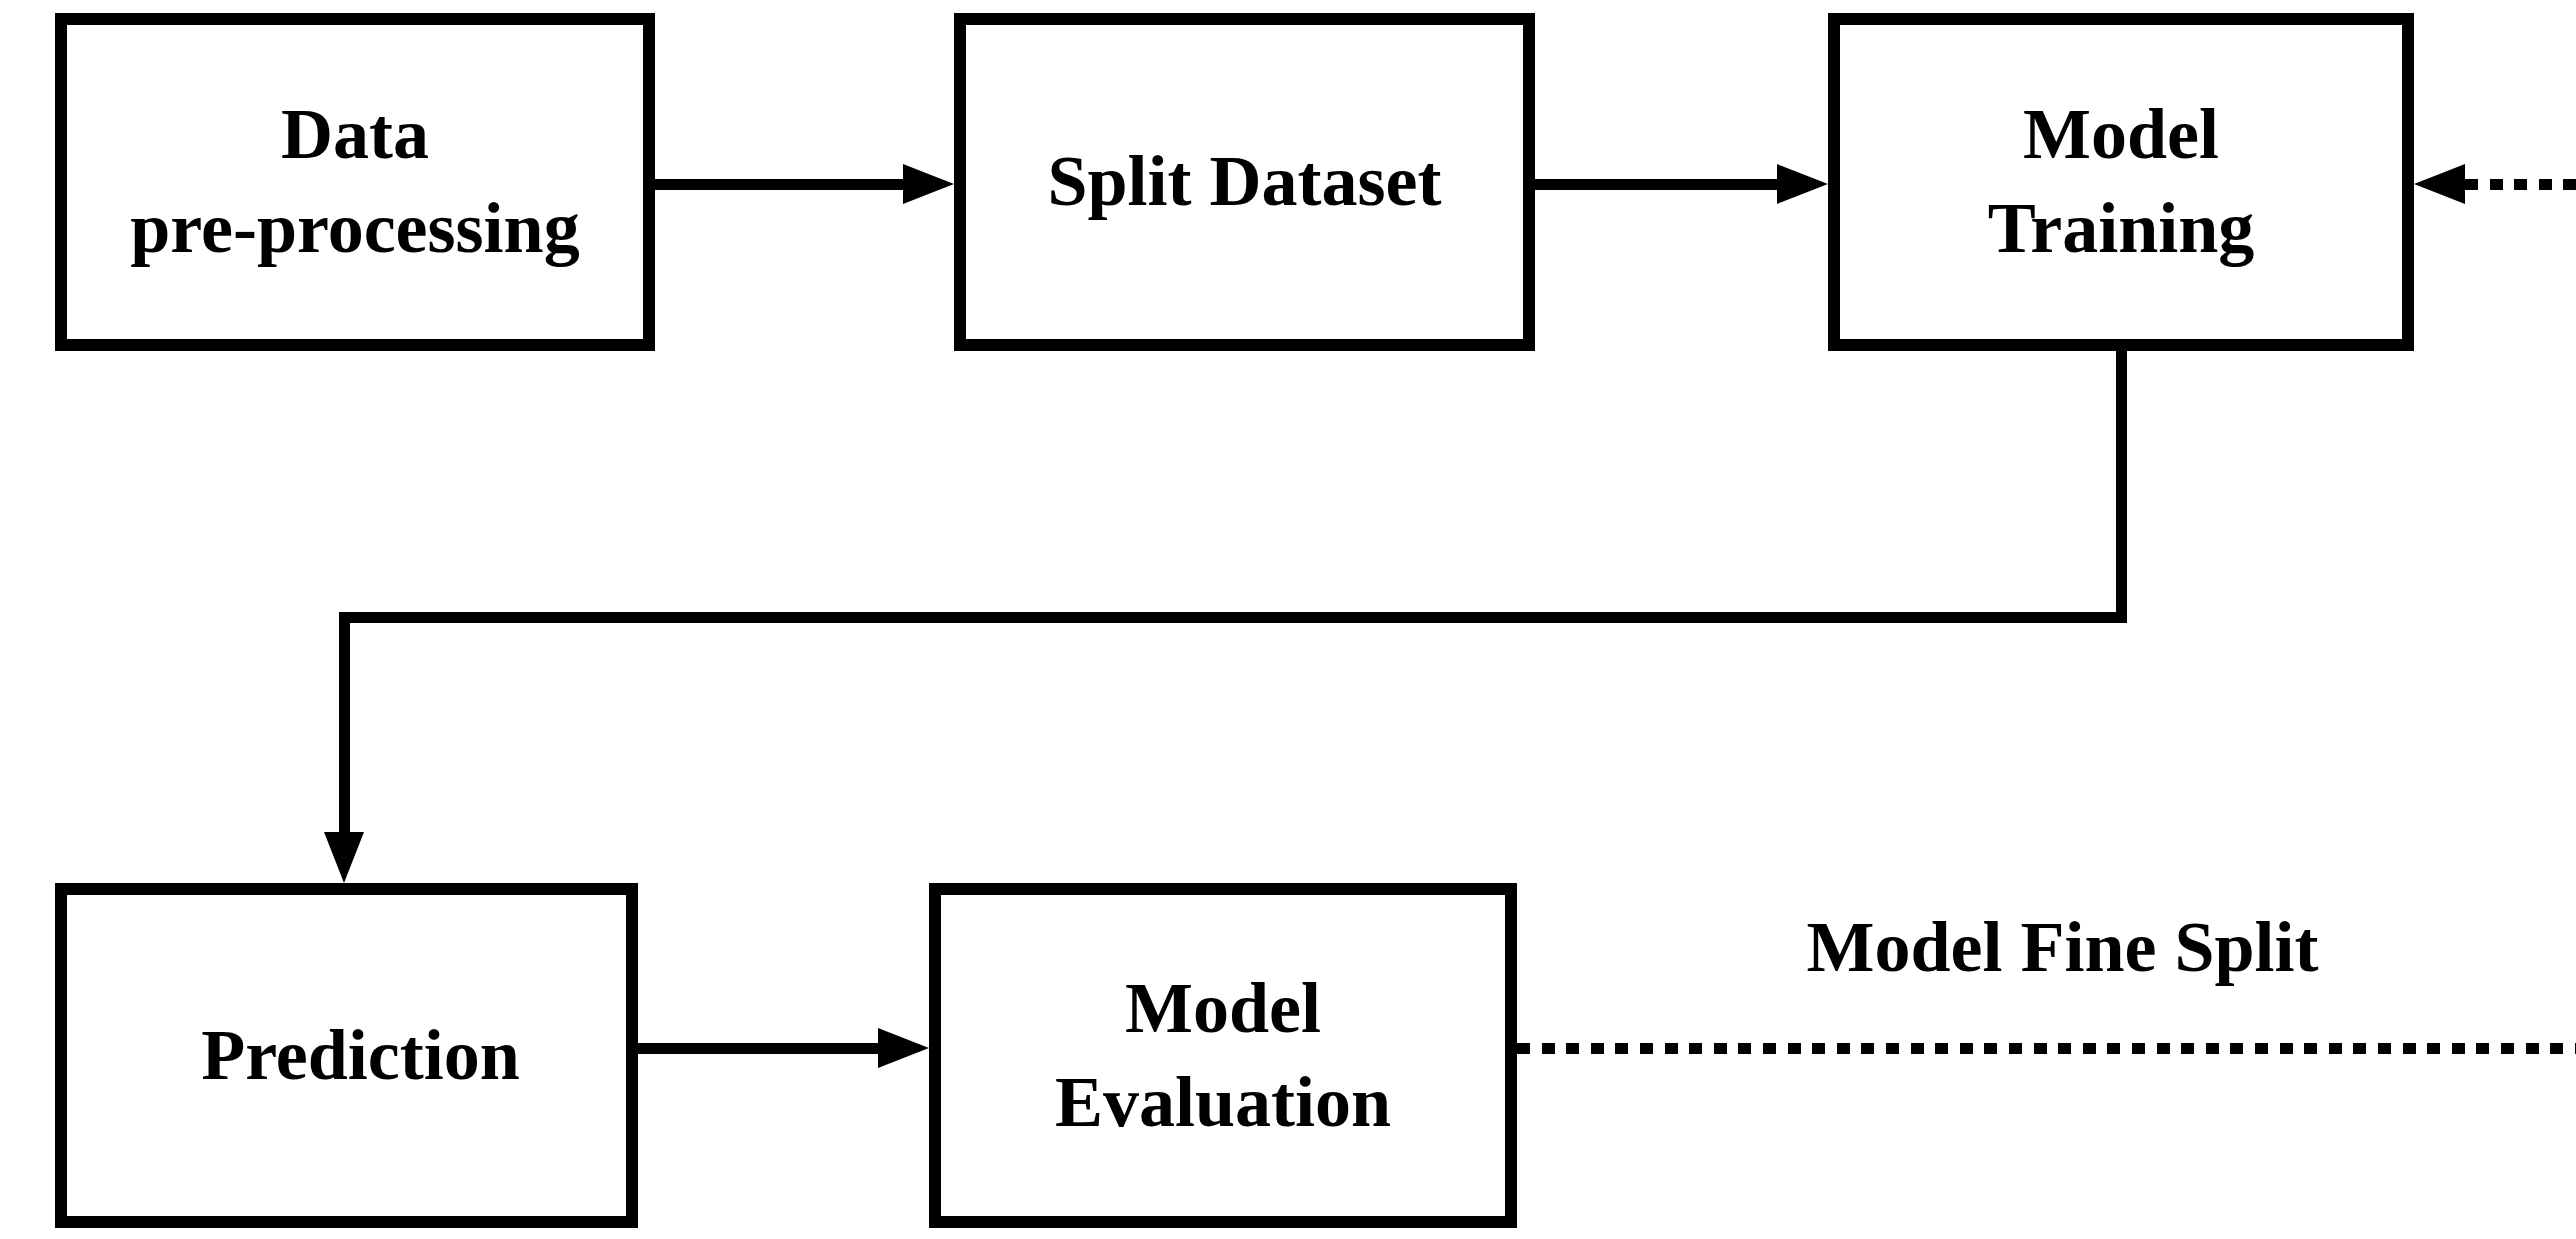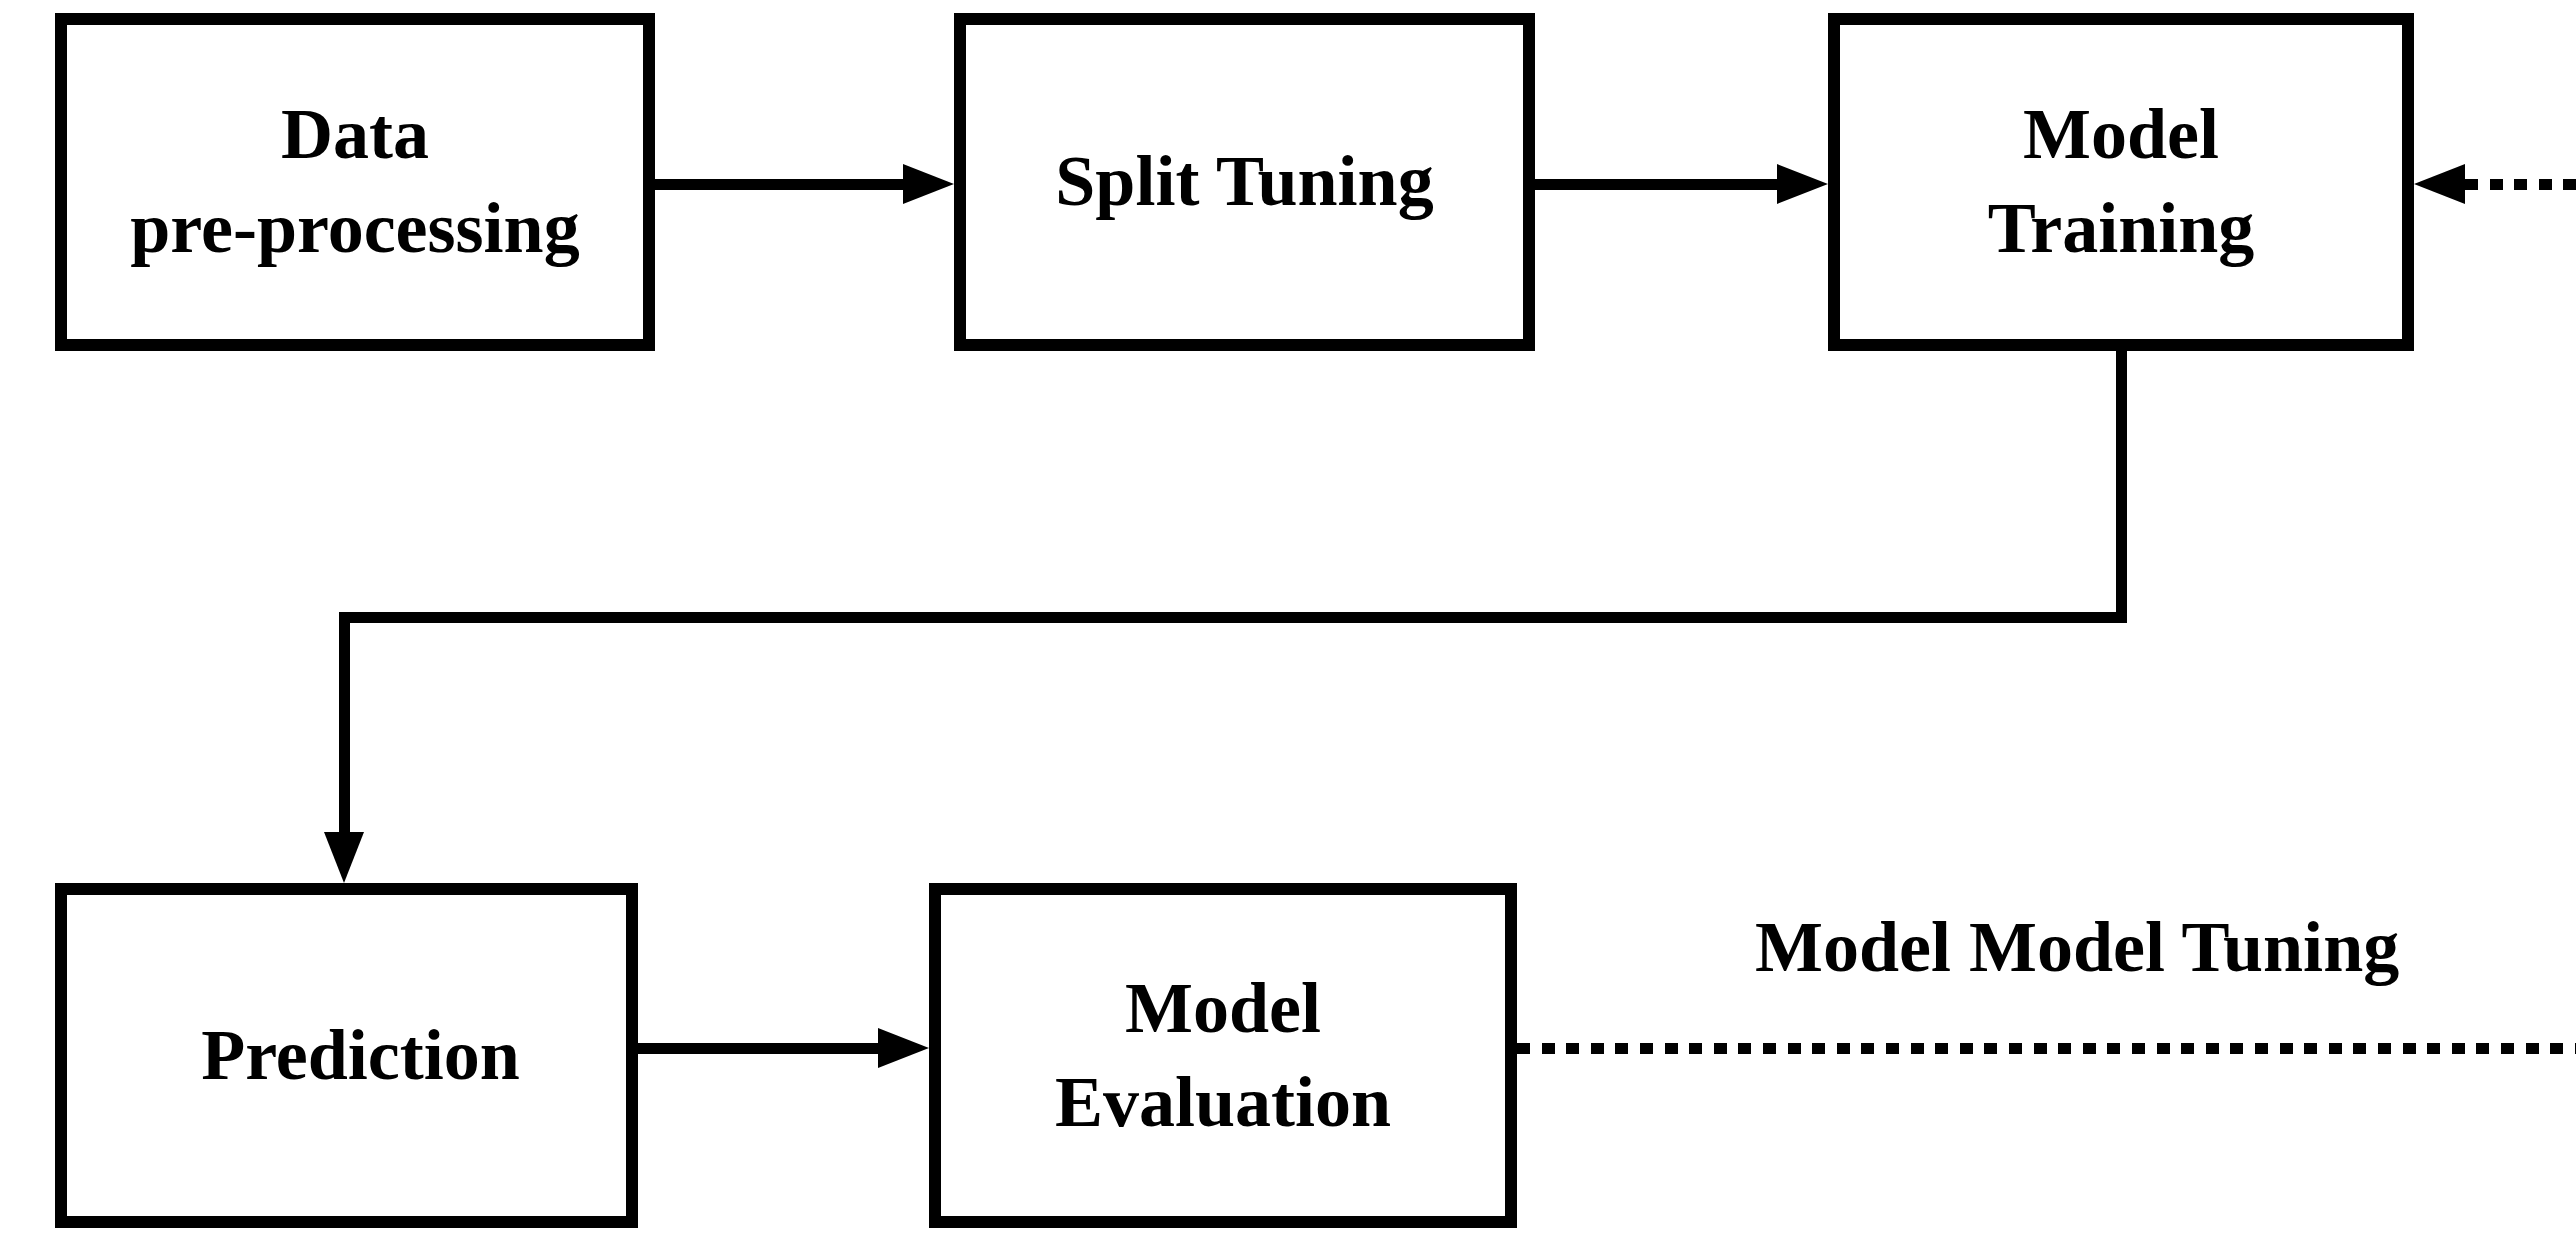--- a/index.html
+++ b/index.html
@@ -85,21 +85,21 @@
 </head>
 <body>
 
 <div id="canvas">
 
   <div class="node" id="node-data-preprocessing">
     <span class="node-label">Data
 pre-processing</span>
   </div>
   <div class="node" id="node-split-dataset">
-    <span class="node-label">Split Tuning</span>
+    <span class="node-label">Split Dataset</span>
   </div>
   <div class="node" id="node-model-training">
     <span class="node-label">Model
 Training</span>
   </div>
   <div class="node" id="node-prediction">
     <span class="node-label">Prediction</span>
   </div>
   <div class="node" id="node-model-evaluation">
     <span class="node-label">Model
@@ -118,16 +118,16 @@
   <div class="head head-down" style="left:290px; top:832px;"></div>
 
   <div class="line" style="left:604px; top:1043px; width:240px; height:11.4px;"></div>
   <div class="head head-right" style="left:844px; top:1028px;"></div>
 
   <div class="dash-h" style="left:1483px; top:1043px; width:1079px;"></div>
   <div class="dash-v" style="left:2551px; top:179px; height:876px;"></div>
   <div class="dash-h" style="left:2431px; top:179px; width:132px;"></div>
   <div class="head head-left" style="left:2380px; top:164px;"></div>
 
-  <div class="float-label" style="left:1721px; top:906px; width:615px;">Model Model Tuning</div>
+  <div class="float-label" style="left:1721px; top:906px; width:615px;">Model Fine Split</div>
 
 </div>
 
 
 </body></html>

